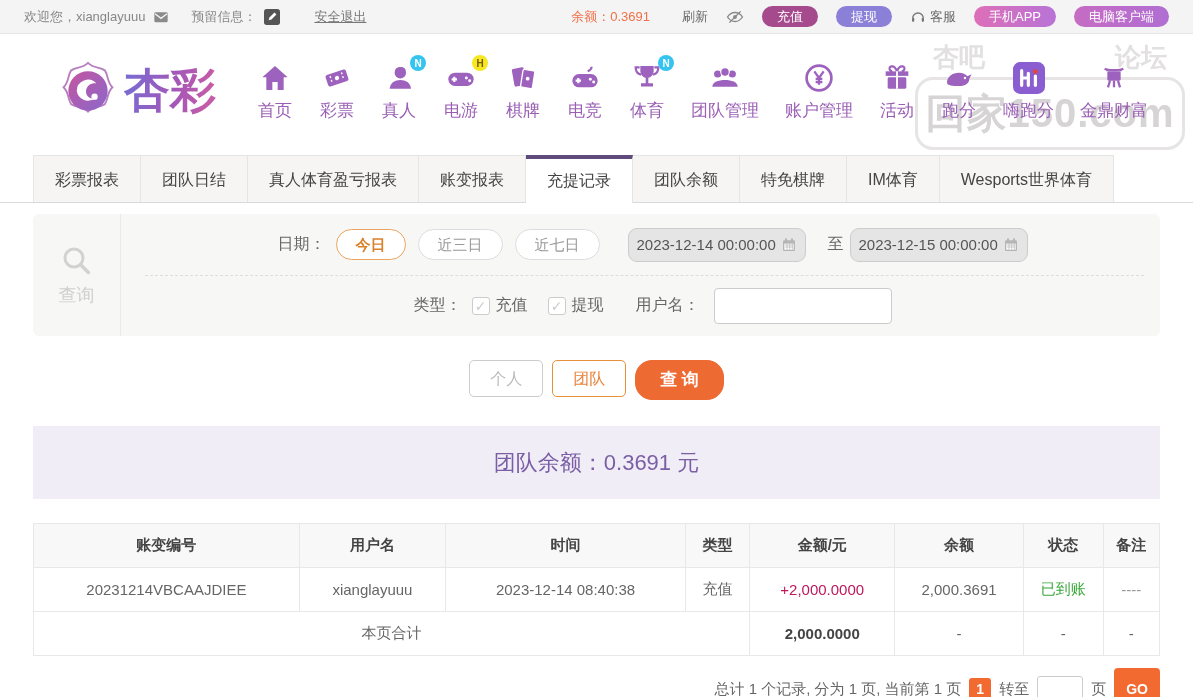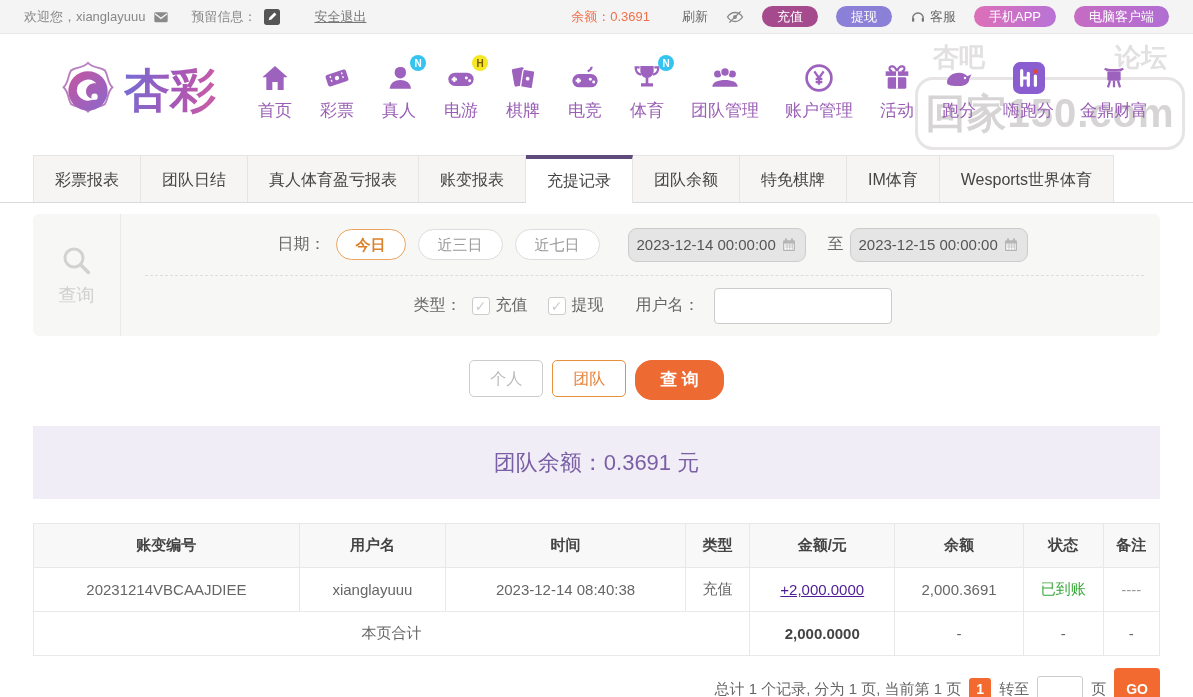--- a/index.html
+++ b/index.html
@@ -105,21 +105,21 @@
     justify-content:center; font-size:22px; color:#555; }
   .acc-right { flex:1; background:#f1edf7; display:flex; align-items:center;
     justify-content:center; font-size:22px; color:#7a5fa5; }
 
   
   table.report { margin:24px 33px 0; width:calc(100% - 66px); border-collapse:collapse; }
   .report th { background:#f8f8f8; border:1px solid #e8e8e8; height:44px;
     font-size:15px; color:#444; font-weight:bold; }
   .report td { border:1px solid #e8e8e8; height:44px; text-align:center;
     font-size:15px; color:#666; }
-  .report td.money { color:#4c1d95;text-decoration:underline; }
+  .report td.money { color:#be185d; }
   .report td.status { color:#3aa83a; }
   .report td.remark { color:#999; }
   .report td.sum-amt { font-weight:bold; color:#444; }
 
   
   .pager { margin:12px 33px 0; display:flex; justify-content:flex-end;
     align-items:center; gap:8px; font-size:15px; color:#666; }
   .page-cur { width:22px; height:22px; background:#f26a2f; color:#fff; font-weight:bold;
     font-size:14px; border-radius:3px; display:flex; align-items:center;
     justify-content:center; cursor:pointer; }

